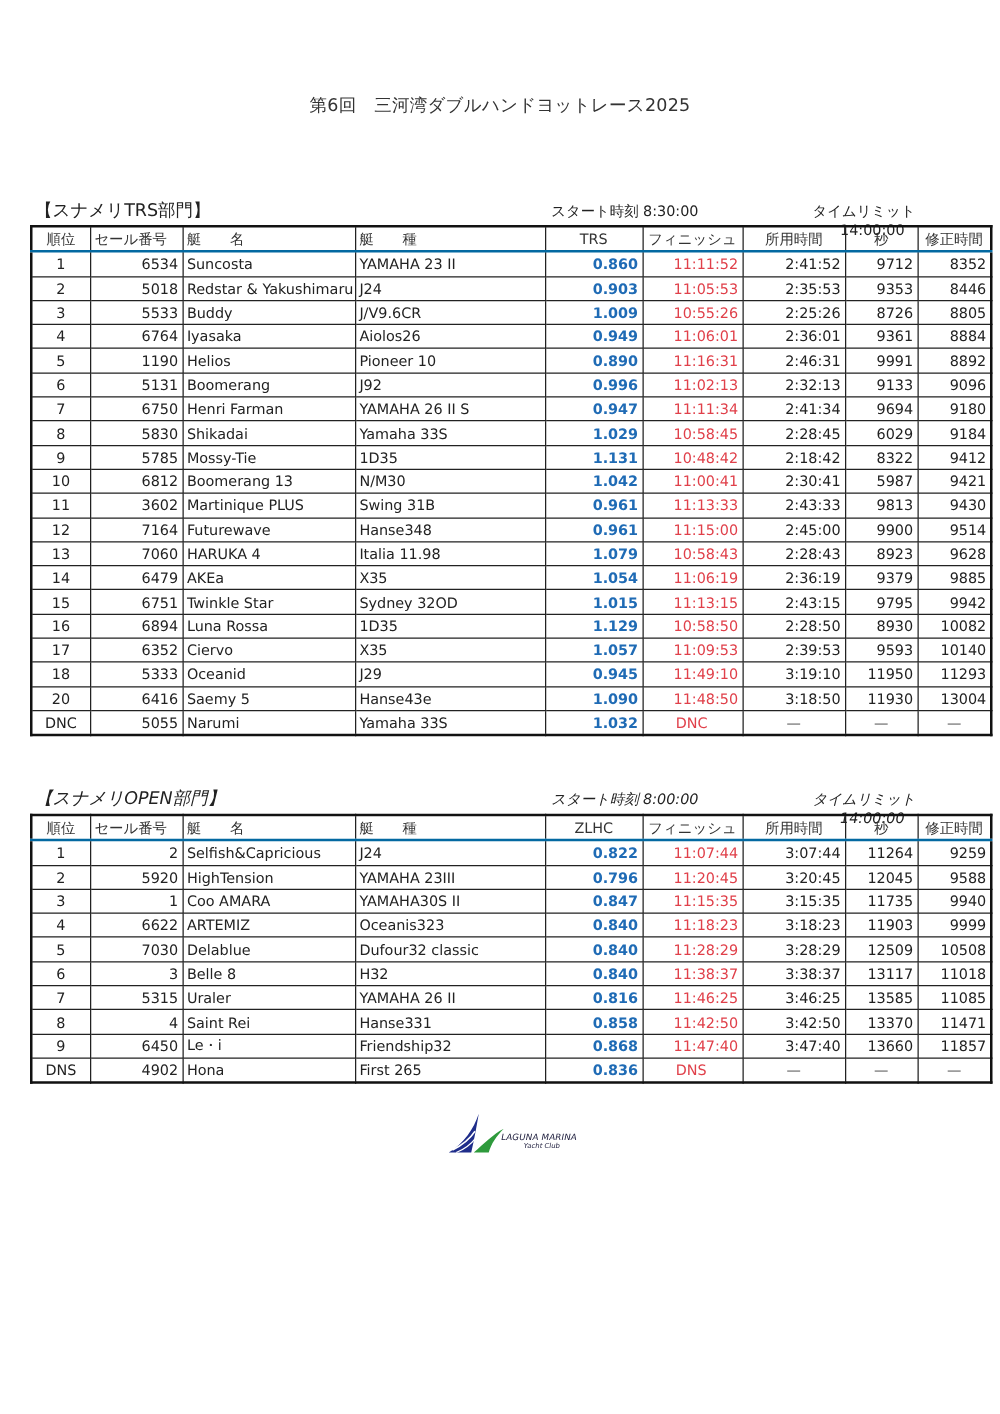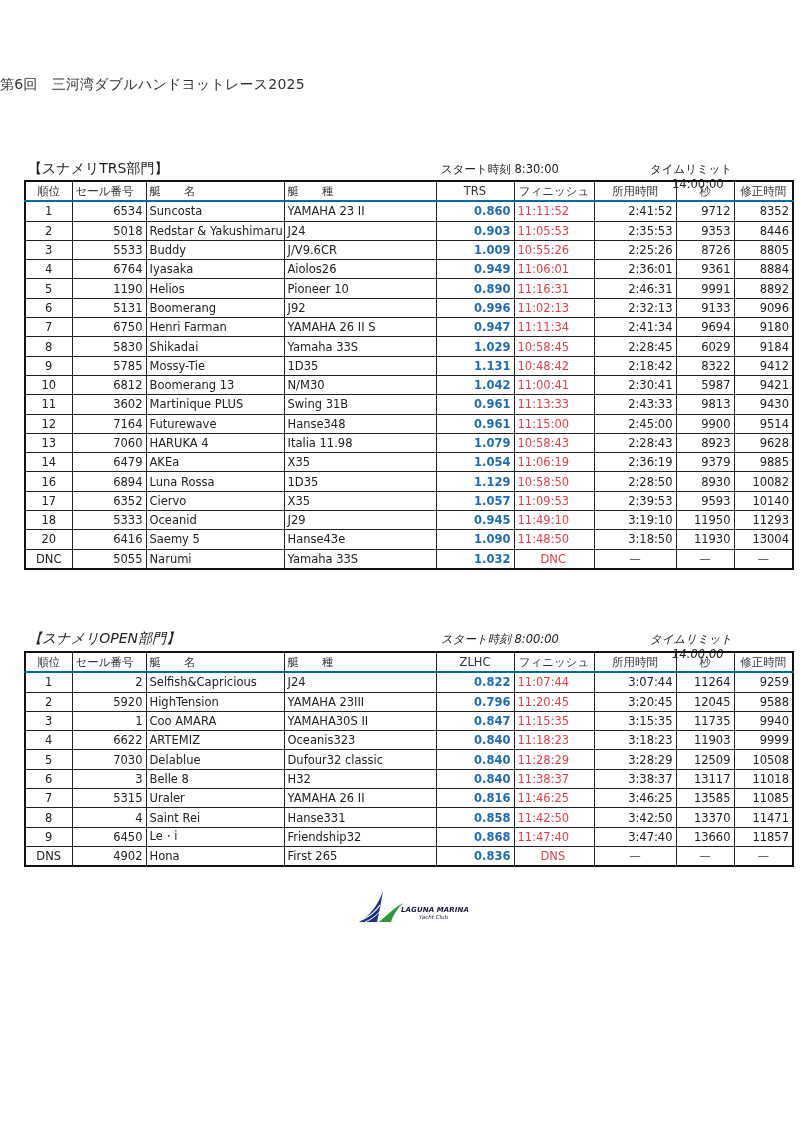--- a/index.html
+++ b/index.html
@@ -1,39 +1,39 @@
 <!DOCTYPE html>
 <html><head>
   <meta charset="utf-8">
   <style>
     html, body { margin: 0; padding: 0; background: #ffffff; }
     body { width: 800px; height: 1131px; position: relative; font-family: "DejaVu Sans", "Liberation Sans", sans-serif; color: #222; }
-    .title { position: absolute; top: 76px; left: 0; width: 800px; font-size: 14px; color: #333; letter-spacing: 0.2px; }
+    .title { position: absolute; top: 76px; left: 0; width: 800px; text-align: center; font-size: 14px; color: #333; letter-spacing: 0.2px; }
     .section-head { position: absolute; left: 24px; width: 746px; height: 20px; font-size: 13px; }
     .section-head .name { position: absolute; left: 4px; top: 0; font-size: 14px; }
     .section-head .start { position: absolute; left: 417px; top: 2px; font-size: 11.5px; }
     .section-head .limit { position: absolute; left: 626px; top: 2px; font-size: 11.5px; }
     .section-head .limit .val { margin-left: 22px; margin-top: 16px; }
     table.results { position: absolute; left: 24px; width: 746px; border-collapse: collapse; border: 2px solid #111; font-size: 11.5px; table-layout: fixed; }
     table.results th, table.results td { border: 1px solid #222; height: 18.3px; padding: 0 3px; white-space: nowrap; overflow: hidden; }
     table.results thead tr { border-bottom: 2px solid #0369a1; }
     table.results th { font-weight: normal; color: #333; text-align: center; }
     table.results th.left { text-align: left; }
     td.rank { text-align: center; }
     td.sail { text-align: right; padding-right: 1px; }
     td.boat { text-align: left; padding-left: 2px; }
     td.type { text-align: left; padding-left: 2px; }
     td.rating { text-align: right; color: #1f6bb5; font-weight: bold; }
-    td.finish { color: #e0404a; }
+    td.finish { text-align: right; color: #e0404a; }
     td.finish.status { text-align: left; padding-left: 26px; }
     td.elapsed, td.secs, td.corrected { text-align: right; }
     td.dash { text-align: center; color: #555; }
     .logo { position: absolute; left: 357px; top: 889px; width: 120px; height: 36px; }
     .logo svg { position: absolute; left: 0; top: 0; }
-    .logo .t1 { position: absolute; left: 44px; top: 17px; font-size: 7px; font-weight: bold; font-style: italic; color: #1a1a3a; letter-spacing: 0.1px; }
+    .logo .t1 { position: absolute; left: 44px; top: 17px; font-size: 7px; font-weight: normal; font-style: italic; color: #1a1a3a; letter-spacing: 0.1px; }
     .logo .t2 { position: absolute; left: 62px; top: 25px; font-size: 5.5px; font-style: italic; color: #1a1a3a; }
   </style>
 </head>
 <body>
 
 <div class="title">第6回　三河湾ダブルハンドヨットレース2025</div>
 
 <div class="section-head" style="top:160px;">
   <span class="name">【スナメリTRS部門】</span>
   <span class="start"><span>スタート時刻</span> <span>8:30:00</span></span>
@@ -213,20 +213,31 @@
         <td class="sail">6479</td>
         <td class="boat">AKEa</td>
         <td class="type">X35</td>
         <td class="rating">1.054</td>
         <td class="finish">11:06:19</td>
         <td class="elapsed">2:36:19</td>
         <td class="secs">9379</td>
         <td class="corrected">9885</td>
       </tr>
       <tr>
+        <td class="rank">15</td>
+        <td class="sail">6751</td>
+        <td class="boat">Twinkle Star</td>
+        <td class="type">Sydney 32OD</td>
+        <td class="rating">1.015</td>
+        <td class="finish">11:13:15</td>
+        <td class="elapsed">2:43:15</td>
+        <td class="secs">9795</td>
+        <td class="corrected">9942</td>
+      </tr>
+      <tr>
         <td class="rank">16</td>
         <td class="sail">6894</td>
         <td class="boat">Luna Rossa</td>
         <td class="type">1D35</td>
         <td class="rating">1.129</td>
         <td class="finish">10:58:50</td>
         <td class="elapsed">2:28:50</td>
         <td class="secs">8930</td>
         <td class="corrected">10082</td>
       </tr>

